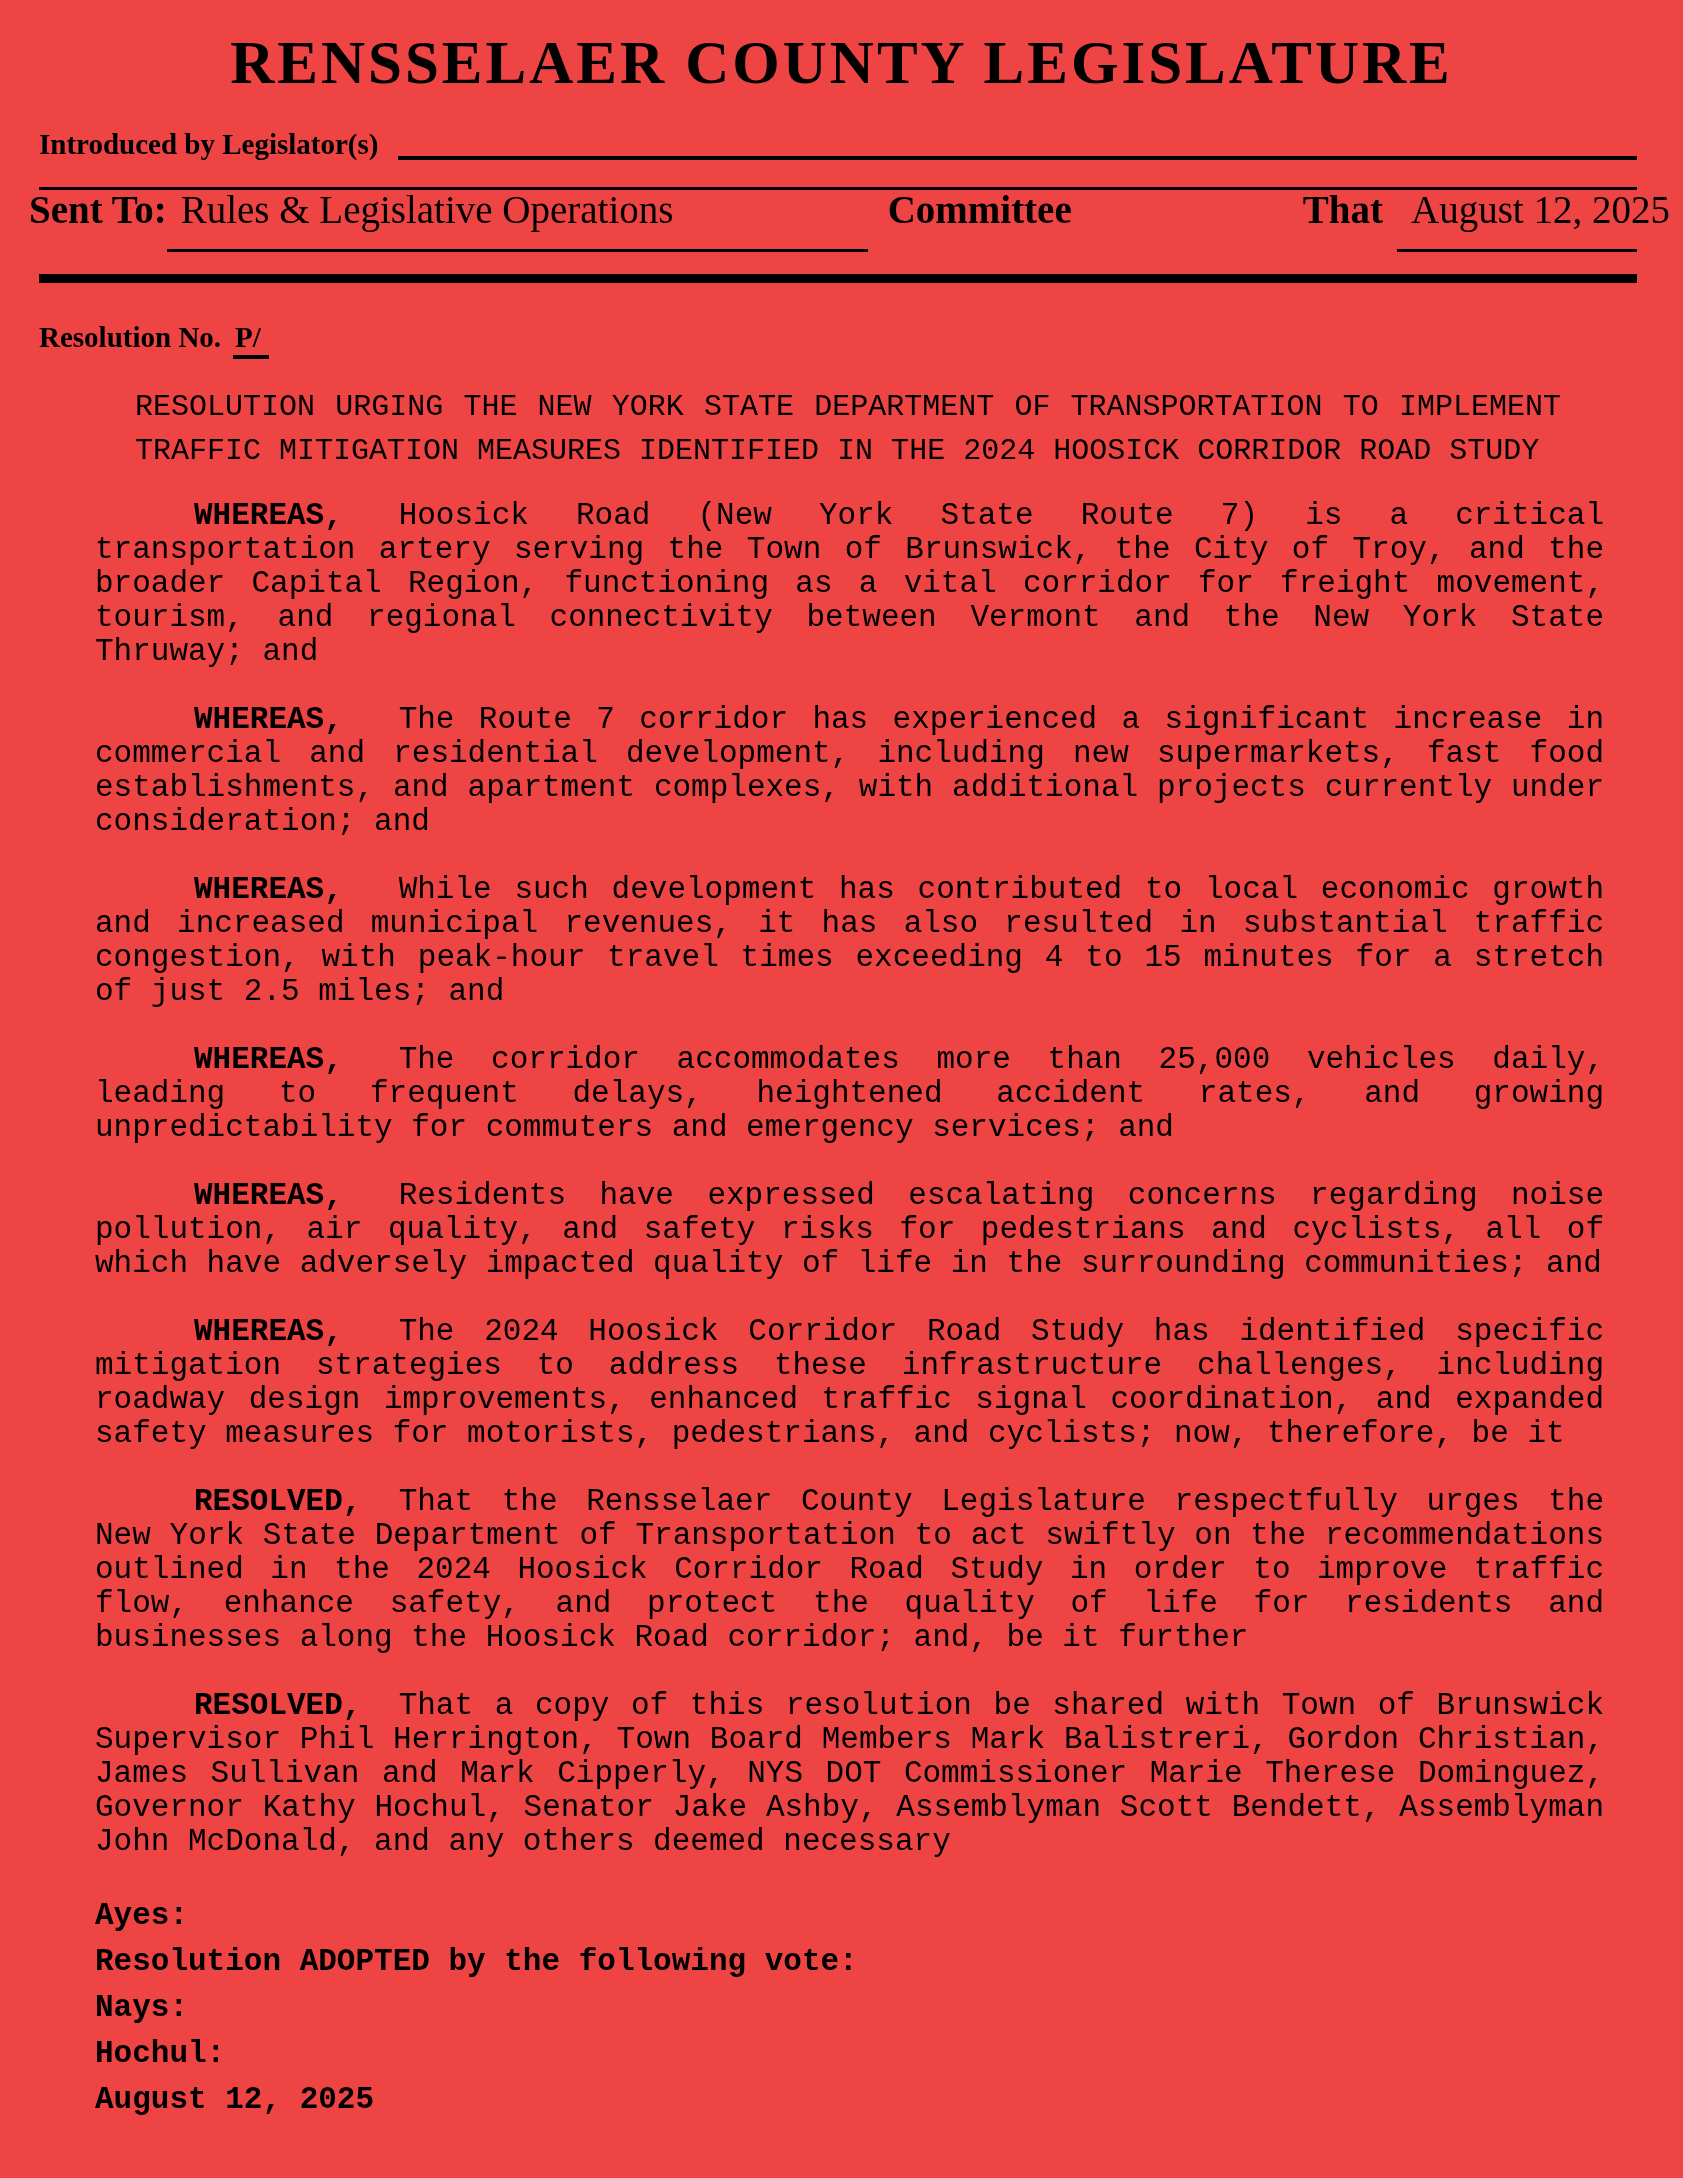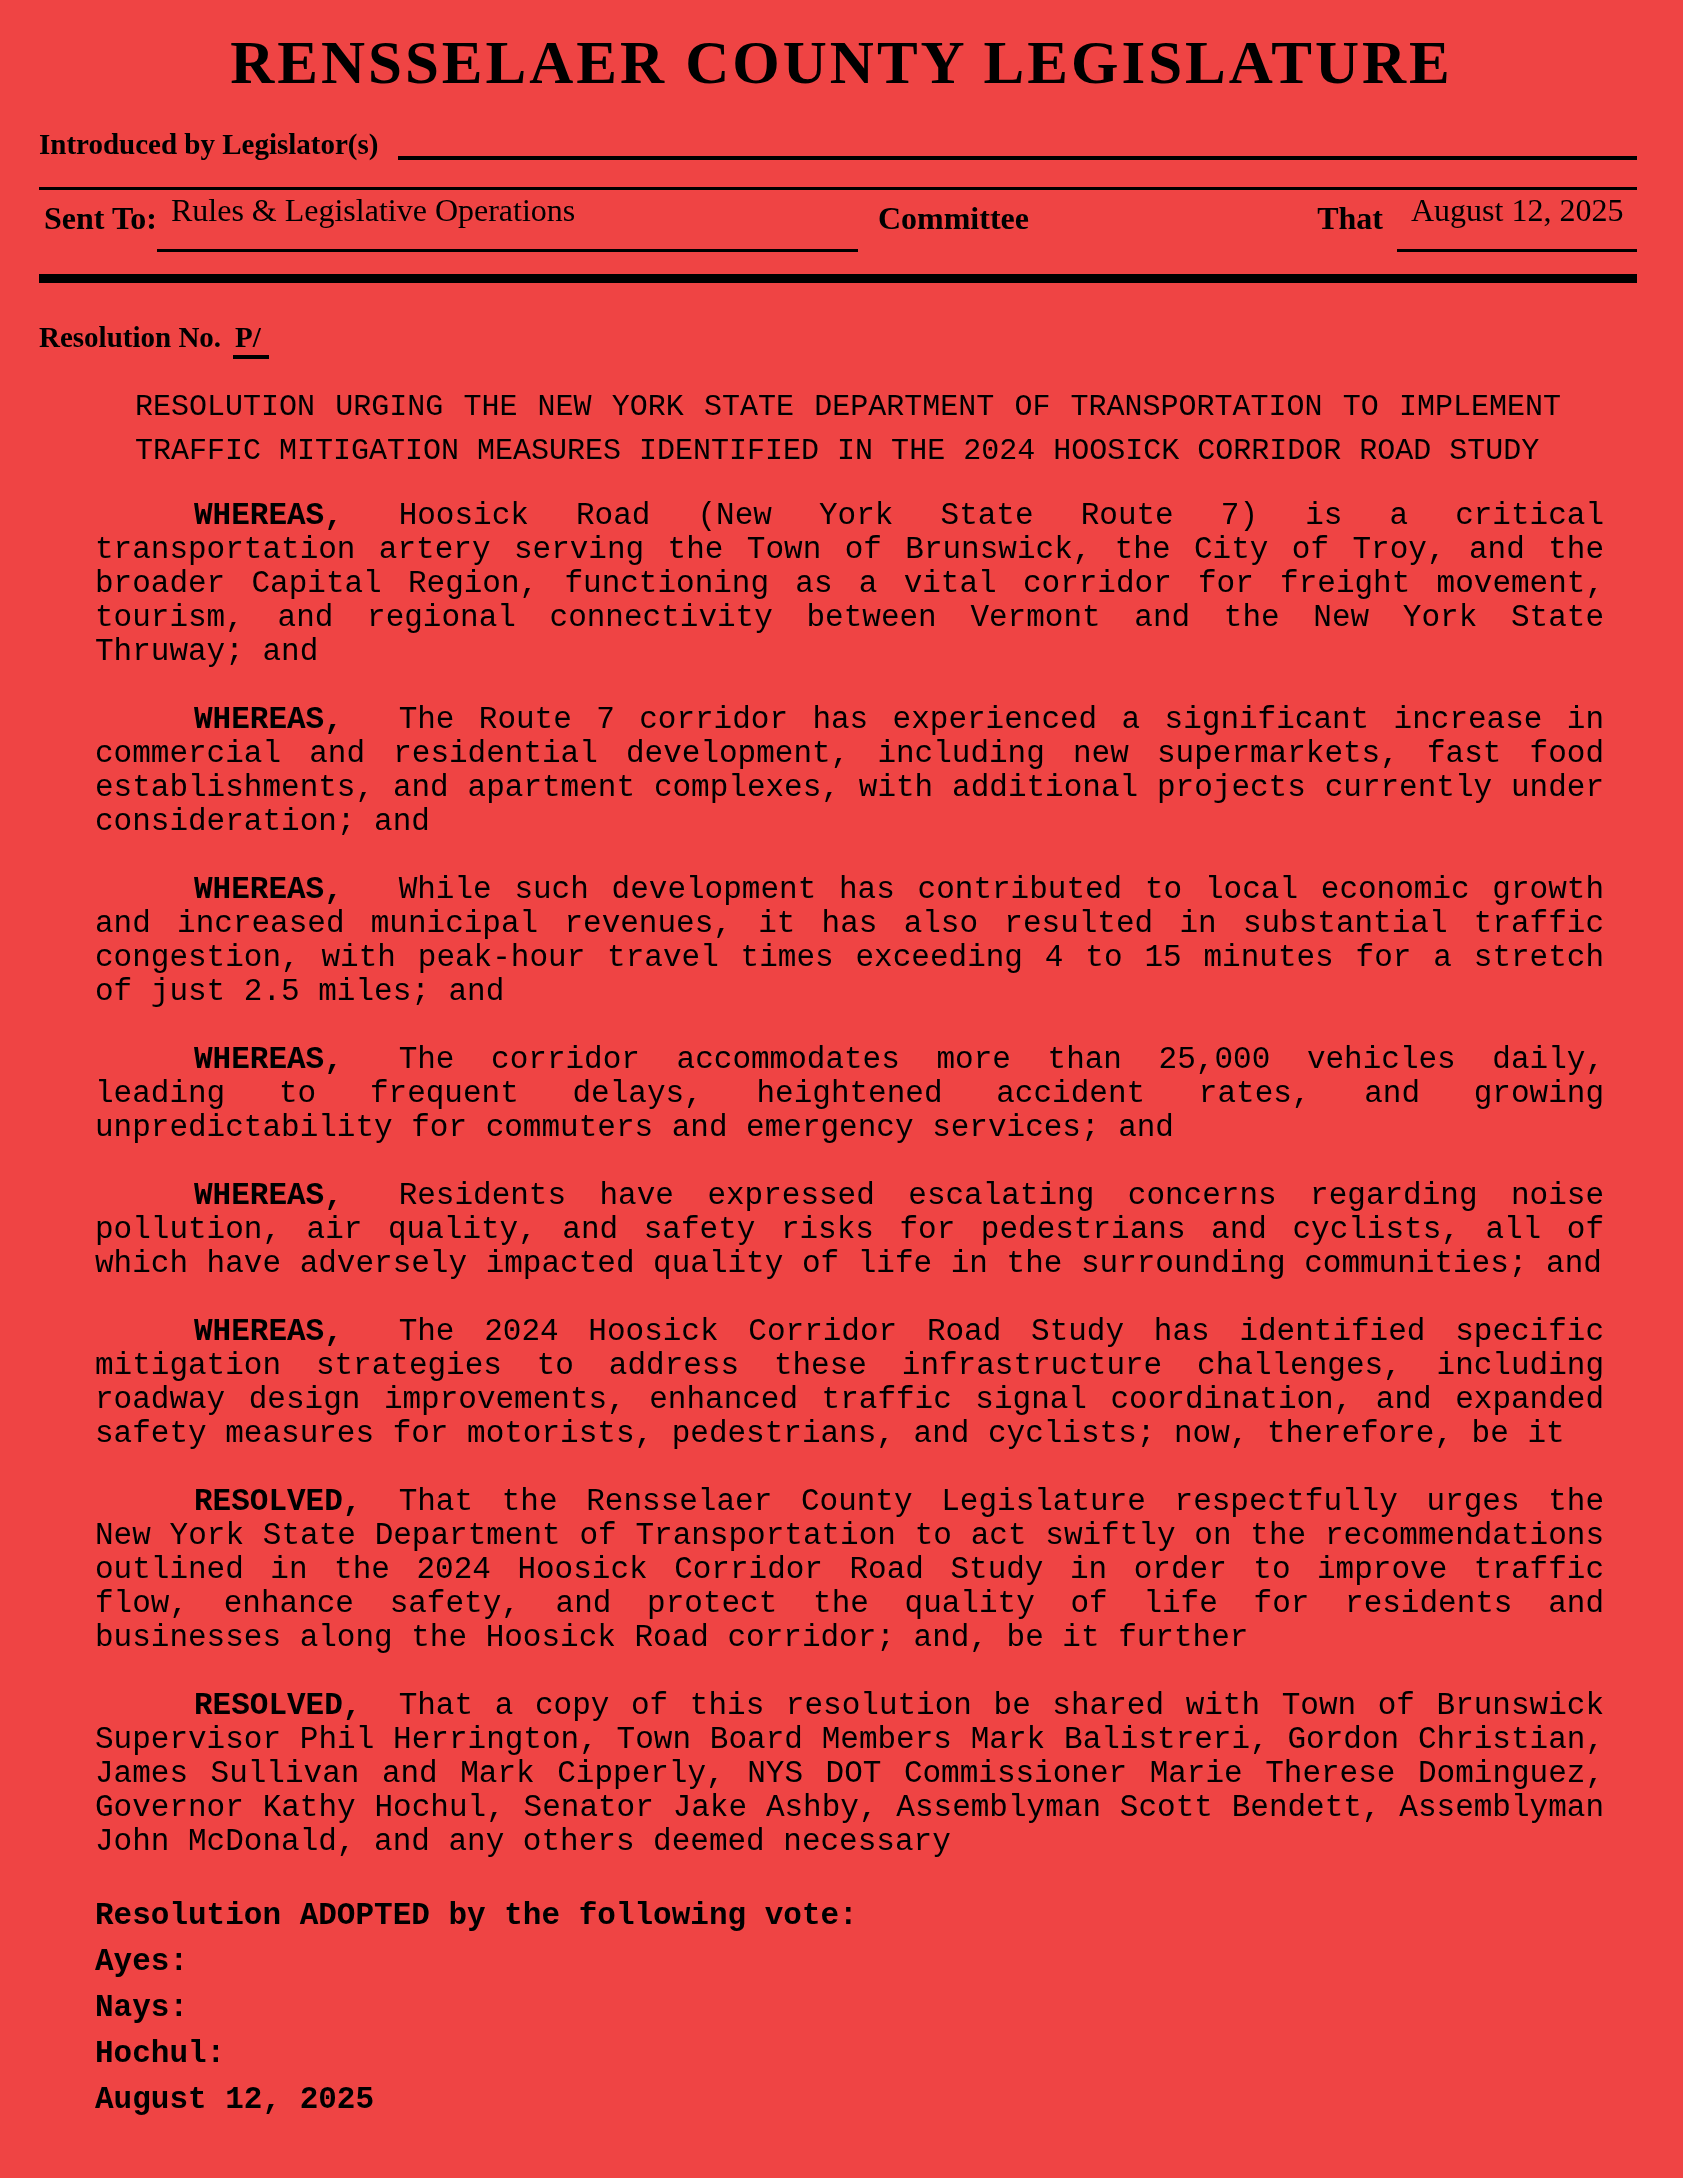--- a/index.html
+++ b/index.html
@@ -33,24 +33,24 @@
   .intro-line {
     flex: 1;
     border-bottom: 4px solid #000;
     margin-left: 20px;
     margin-bottom: 3px;
     height: 0;
   }
   .hairline { height: 3px; background: #000; margin: 24px 46px 0 39px; }
   .sent-row {
     display: flex;
-    align-items: center;
-    margin: 0 46px 0 44px;
+    align-items: flex-start;
+    margin: 0 46px 0 29px;
     padding-top: 2px;
-    font-size: 32px;
+    font-size: 39px;
     line-height: 36px;
   }
   .cell-label { font-weight: bold; white-space: nowrap; padding-bottom: 9px; }
   .u-cell {
     border-bottom: 3px solid #000;
     padding: 0 0 21px 14px;
     white-space: nowrap;
   }
   .sent-value-cell { width: 687px; }
   .committee-label { margin-left: 20px; }
@@ -144,22 +144,22 @@
 
     <p class="para"><b class="lead">WHEREAS,</b><span class="gap g3"></span><span>Residents have expressed escalating concerns regarding noise pollution, air quality, and safety risks for pedestrians and cyclists, all of which have adversely impacted quality of life in the surrounding communities; and</span></p>
 
     <p class="para"><b class="lead">WHEREAS,</b><span class="gap g3"></span><span>The 2024 Hoosick Corridor Road Study has identified specific mitigation strategies to address these infrastructure challenges, including roadway design improvements, enhanced traffic signal coordination, and expanded safety measures for motorists, pedestrians, and cyclists; now, therefore, be it</span></p>
 
     <p class="para"><b class="lead">RESOLVED,</b><span class="gap g2"></span><span>That the Rensselaer County Legislature respectfully urges the New York State Department of Transportation to act swiftly on the recommendations outlined in the 2024 Hoosick Corridor Road Study in order to improve traffic flow, enhance safety, and protect the quality of life for residents and businesses along the Hoosick Road corridor; and, be it further</span></p>
 
     <p class="para"><b class="lead">RESOLVED,</b><span class="gap g2"></span><span>That a copy of this resolution be shared with Town of Brunswick Supervisor Phil Herrington, Town Board Members Mark Balistreri, Gordon Christian, James Sullivan and Mark Cipperly, NYS DOT Commissioner Marie Therese Dominguez, Governor Kathy Hochul, Senator Jake Ashby, Assemblyman Scott Bendett, Assemblyman John McDonald, and any others deemed necessary</span></p>
 
     <div class="vote-block">
+      <div>Ayes:</div>
       <div>Resolution ADOPTED by the following vote:</div>
-      <div>Ayes:</div>
       <div>Nays:</div>
       <div>Hochul:</div>
       <div>August 12, 2025</div>
     </div>
 
   </div>
 
 </div>
 
 

